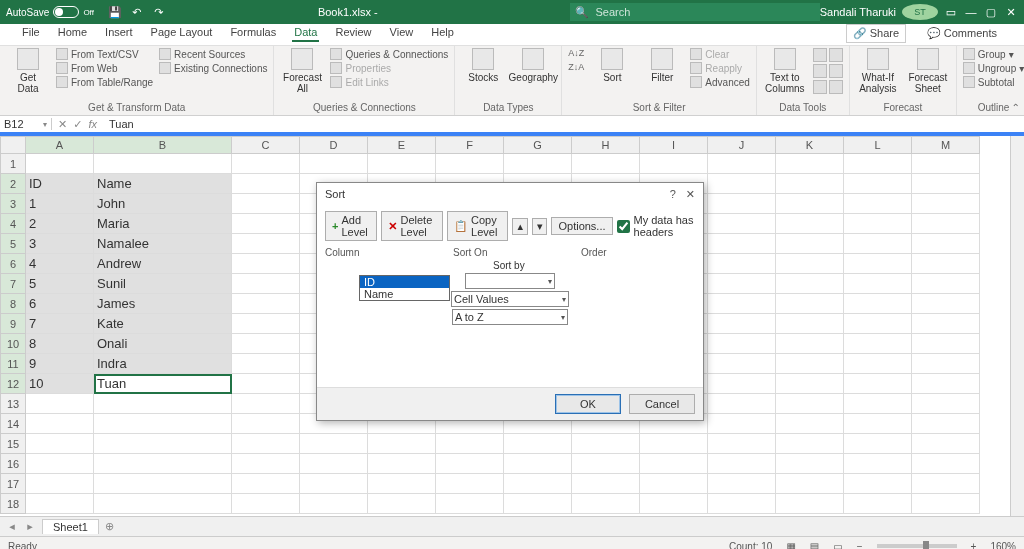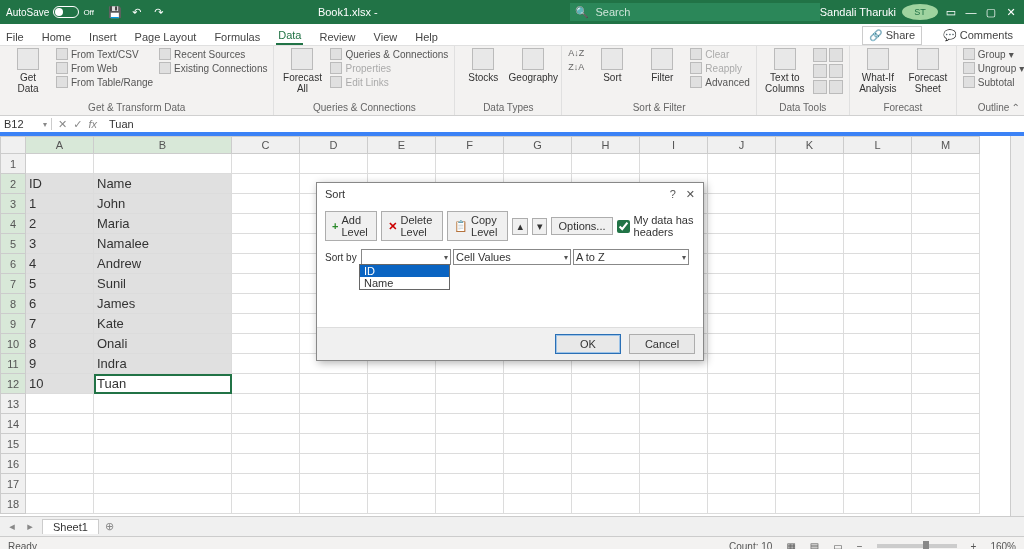--- a/index.html
+++ b/index.html
@@ -13,21 +13,21 @@
 .autosave .toggle::after { content: ""; position: absolute; width: 8px; height: 8px; background: #fff; border-radius: 50%; top: 1px; left: 1px; }
 .qat { display: flex; gap: 8px; margin-left: 8px; }
 .qat span { width: 14px; height: 14px; display: flex; align-items: center; justify-content: center; font-size: 11px; }
 .titlebar .center { flex: 1; text-align: center; font-size: 11px; }
 .searchbar { background: #2b8759; height: 18px; width: 250px; margin-left: 40px; display: flex; align-items: center; padding: 0 6px; color: #cfe5d9; font-size: 11px; gap: 6px; }
 .titlebar .right { display: flex; align-items: center; gap: 6px; }
 .avatar { width: 36px; height: 16px; background: #9fd39f; border-radius: 50%; color: #217346; font-size: 9px; display: flex; align-items: center; justify-content: center; }
 .winbtn { width: 14px; height: 14px; display: flex; align-items: center; justify-content: center; }
 
 
-.menutabs { height: 22px; background: #fff; display: flex; align-items: flex-end; padding: 0 4px; gap: 14px; border-bottom: 1px solid #e0e0e0; }
+.menutabs { height: 22px; background: #fff; display: flex; align-items: flex-start; padding: 0 20px; gap: 14px; border-bottom: 1px solid #e0e0e0; }
 .menutabs .tab { font-size: 11px; color: #444; padding: 2px 2px; }
 .menutabs .tab.active { color: #217346; border-bottom: 2px solid #217346; }
 .menutabs .spacer { flex: 1; }
 .sharebtn, .commentsbtn { font-size: 11px; color: #444; padding: 2px 6px; border: 1px solid transparent; }
 .sharebtn { border: 1px solid #ccc; }
 
 
 .ribbon { height: 70px; background: #f3f2f1; display: flex; border-bottom: 1px solid #d0d0d0; position: relative; }
 .ribgroup { border-right: 1px solid #e0e0e0; padding: 2px 6px; display: flex; flex-direction: column; justify-content: space-between; }
 .ribgroup .content { display: flex; gap: 6px; align-items: flex-start; flex: 1; }
@@ -83,21 +83,21 @@
 .dialog .dtoolbar { padding: 6px 8px; display: flex; gap: 4px; align-items: center; }
 .dbtn { border: 1px solid #adadad; background: #f0f0f0; padding: 2px 6px; font-size: 11px; display: flex; align-items: center; gap: 3px; }
 .dbtn .plus { color: #2a8a2a; font-weight: bold; }
 .dbtn .x { color: #c00; font-weight: bold; }
 .dbtn.small { padding: 1px 4px; }
 .dialog .dtoolbar .chk { margin-left: auto; display: flex; align-items: center; gap: 4px; }
 .dialog .dhdr { display: flex; padding: 0 8px; font-size: 10px; color: #555; }
 .dialog .dhdr > div:nth-child(1) { width: 128px; }
 .dialog .dhdr > div:nth-child(2) { width: 128px; }
 .dialog .dhdr > div:nth-child(3) { flex: 1; }
-.dialog .drow { display: flex; padding: 2px 8px; gap: 2px; align-items: center; }
+.dialog .drow { display: flex; padding: 2px 8px; gap: 2px; align-items: center; flex-direction: column; }
 .dialog .drow .lbl { width: 34px; font-size: 10px; }
 .dsel { border: 1px solid #888; height: 16px; background: #fff; display: flex; align-items: center; justify-content: space-between; padding: 0 2px; font-size: 11px; }
 .dsel .arr { font-size: 8px; color: #555; }
 .dsel.c1 { width: 90px; } .dsel.c2 { width: 118px; } .dsel.c3 { width: 116px; }
 .dropdown { position: absolute; background: #fff; border: 1px solid #666; font-size: 11px; }
 .dropdown .opt { padding: 0 4px; }
 .dropdown .opt.hi { background: #0a64c2; color: #fff; }
 .dialog .dspace { height: 60px; }
 .dialog .dfoot { background: #f0f0f0; padding: 6px 8px; display: flex; justify-content: flex-end; gap: 8px; border-top: 1px solid #ddd; }
 .dfoot .fbtn { width: 66px; height: 20px; border: 1px solid #adadad; background: #e8e8e8; display: flex; align-items: center; justify-content: center; }
@@ -682,20 +682,25 @@
     <div class="dbtn small">▴</div>
     <div class="dbtn small">▾</div>
     <div class="dbtn">
         <span>Options...</span>
       </div>
     <label class="chk">
         <input type="checkbox" checked="" style="">
         <span>My data has headers</span>
       </label>
   </div>
+  <div class="dhdr">
+    <div>Column</div>
+    <div>Sort On</div>
+    <div>Order</div>
+  </div>
   <div class="drow" style="position:relative">
     <span class="lbl">Sort by</span>
     <div class="dsel c1">
         <span></span>
         <span class="arr">▾</span>
       </div>
     <div class="dsel c2">
         <span>Cell Values</span>
         <span class="arr">▾</span>
       </div>

